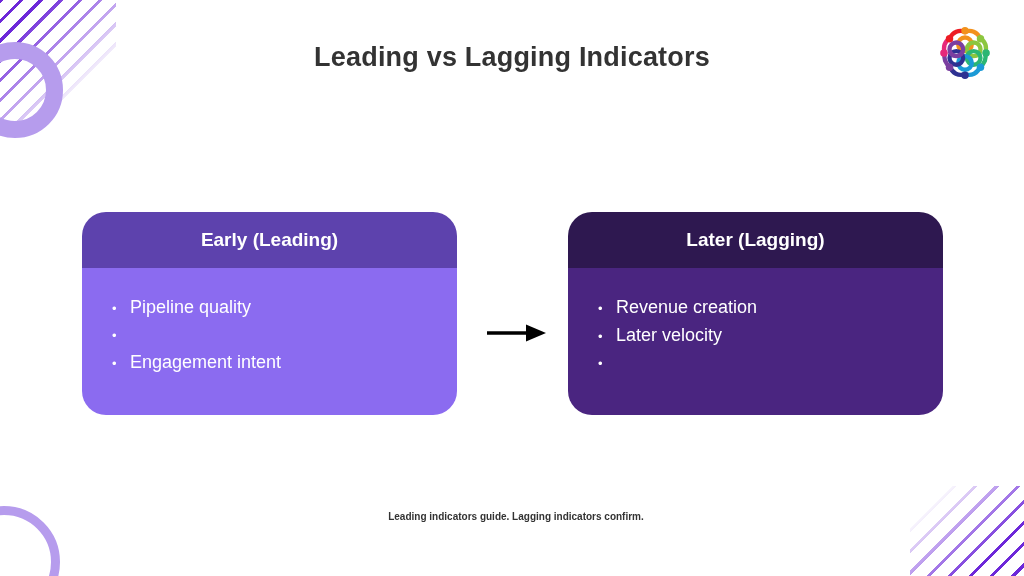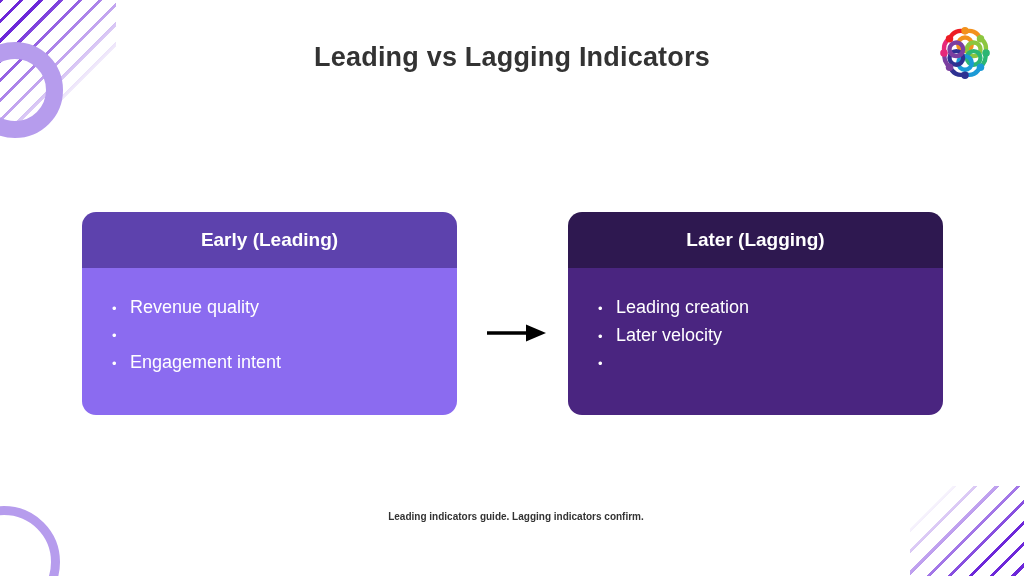--- a/index.html
+++ b/index.html
@@ -88,21 +88,21 @@
     color: #333333;
     letter-spacing: 0.2px;
   }
 
   
   .card {
     position: absolute;
     top: 212px;
     width: 375px;
     height: 203px;
-    border-radius: 14px;
+    border-radius: 24px;
     overflow: hidden;
   }
   #card-leading { left: 82px; }
   #card-lagging { left: 568px; }
 
   .card-header {
     height: 56px;
     display: flex;
     align-items: center;
     justify-content: center;
@@ -204,21 +204,21 @@
   </div>
 
   <div id="title">Leading vs Lagging Indicators</div>
 
   <div class="card" id="card-leading">
     <div class="card-header">Early (Leading)</div>
     <div class="card-body">
       <ul class="bullet-list">
         <li class="bullet-item">
           <span class="bullet-dot">•</span>
-          <span>Revenue quality</span>
+          <span>Pipeline quality</span>
         </li>
         <li class="bullet-item">
           <span class="bullet-dot">•</span>
         </li>
         <li class="bullet-item">
           <span class="bullet-dot">•</span>
           <span>Engagement intent</span>
         </li>
       </ul>
     </div>
@@ -230,21 +230,21 @@
       <polygon points="40,2.5 60,11 40,19.5" fill="#000000"></polygon>
     </svg>
   </div>
 
   <div class="card" id="card-lagging">
     <div class="card-header">Later (Lagging)</div>
     <div class="card-body">
       <ul class="bullet-list">
         <li class="bullet-item">
           <span class="bullet-dot">•</span>
-          <span>Leading creation</span>
+          <span>Revenue creation</span>
         </li>
         <li class="bullet-item">
           <span class="bullet-dot">•</span>
           <span>Later velocity</span>
         </li>
         <li class="bullet-item">
           <span class="bullet-dot">•</span>
         </li>
       </ul>
     </div>

